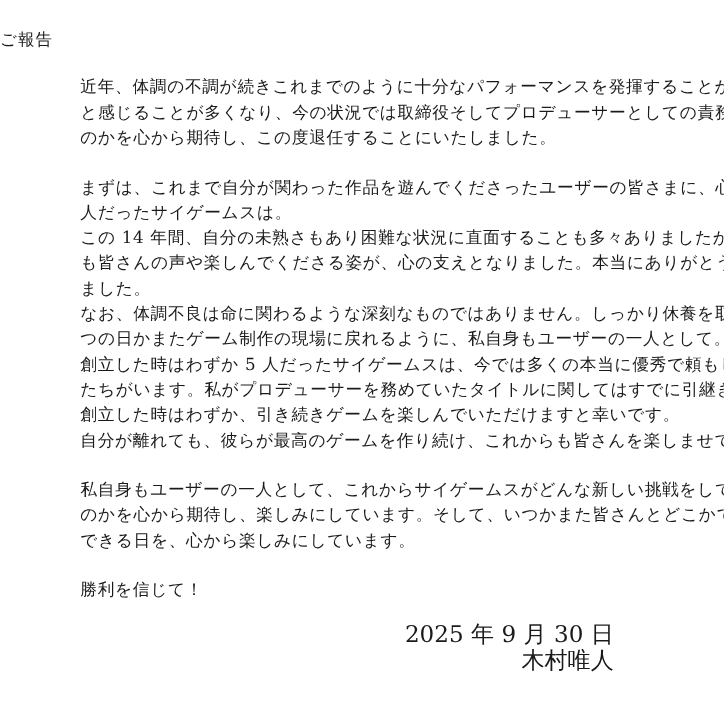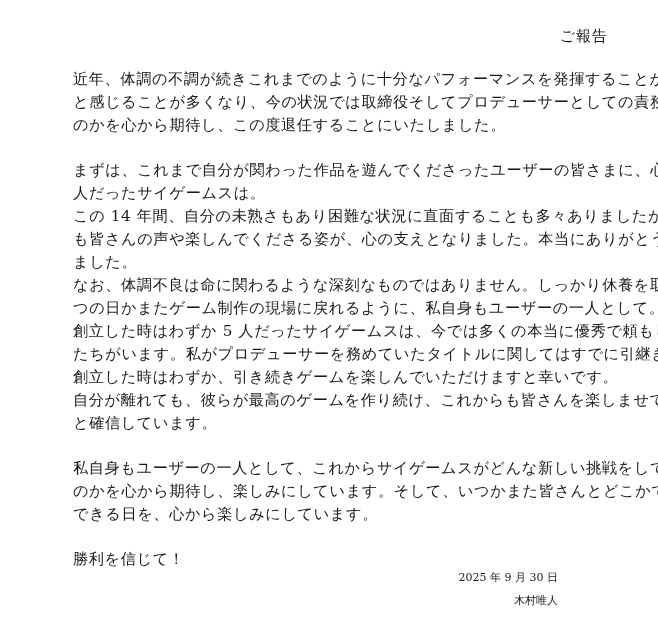--- a/index.html
+++ b/index.html
@@ -20,21 +20,21 @@
       left: 0; top: 0;
       width: 658px;
       height: 641px;
       background: #ffffff;
     }
     .title {
       position: absolute;
       top: 25px;
       left: 0;
       width: 608px;
-      text-align: right;
+      text-align: left;
       font-size: 15px;
       line-height: 22px;
       letter-spacing: 1px;
     }
     .body {
       position: absolute;
       left: 73px;
       top: 68px;
       width: 510px;
       font-size: 15.2px;
@@ -48,21 +48,21 @@
     }
     .gap {
       display: block;
       height: 22px;
     }
     .signature {
       position: absolute;
       right: 100px;
       top: 566px;
       text-align: right;
-      font-size: 11px;
+      font-size: 21px;
       line-height: 23px;
     }
     .signature .line {
       height: 23px;
     }
   </style>
 </head>
 <body>
 
 <div class="page">
@@ -80,21 +80,20 @@
       <span class="line">人だったサイゲームスは。</span>
       <span class="line">この 14 年間、自分の未熟さもあり困難な状況に直面することも多々ありましたが、いつ</span>
       <span class="line">も皆さんの声や楽しんでくださる姿が、心の支えとなりました。本当にありがとうござい</span>
       <span class="line">ました。</span>
       <span class="line">なお、体調不良は命に関わるような深刻なものではありません。しっかり休養を取り、い</span>
       <span class="line">つの日かまたゲーム制作の現場に戻れるように、私自身もユーザーの一人として。</span>
       <span class="line">創立した時はわずか 5 人だったサイゲームスは、今では多くの本当に優秀で頼もしい仲間</span>
       <span class="line">たちがいます。私がプロデューサーを務めていたタイトルに関してはすでに引継ぎは完了</span>
       <span class="line">創立した時はわずか、引き続きゲームを楽しんでいただけますと幸いです。</span>
       <span class="line">自分が離れても、彼らが最高のゲームを作り続け、これからも皆さんを楽しませてくれる</span>
-      <span class="line">と確信しています。</span>
     </div>
     <span class="gap"></span>
     <div>
       <span class="line">私自身もユーザーの一人として、これからサイゲームスがどんな新しい挑戦をしてくれる</span>
       <span class="line">のかを心から期待し、楽しみにしています。そして、いつかまた皆さんとどこかでお会い</span>
       <span class="line">できる日を、心から楽しみにしています。</span>
     </div>
     <span class="gap"></span>
     <div>
       <span class="line">勝利を信じて！</span>

